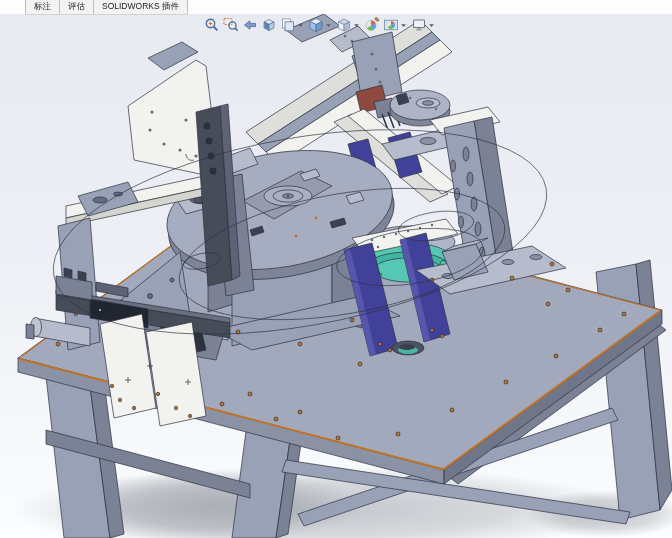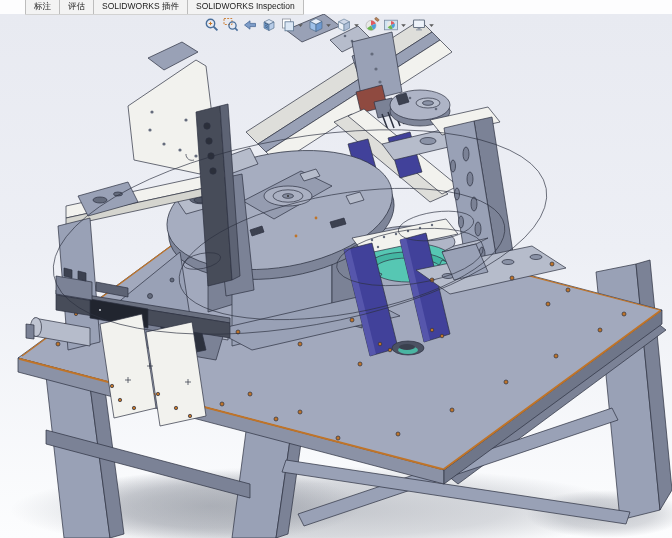--- a/index.html
+++ b/index.html
@@ -39,21 +39,20 @@
   .holedot{fill:#646b7c;}
   .plus{stroke:#9aa0ad;stroke-width:1;fill:none;}
 </style>
 </head>
 <body>
 
 <div id="tab-strip">
     <div class="ribbon-tab">标注</div>
     <div class="ribbon-tab">评估</div>
     <div class="ribbon-tab">SOLIDWORKS 插件</div>
-    <div class="ribbon-tab">SOLIDWORKS Inspection</div>
   </div>
 
 <div id="hud">
     <button class="hud-btn">
       <svg width="16" height="16" viewBox="0 0 16 16">
         <circle cx="6.5" cy="6.5" r="4.2" fill="none" stroke="#4a6f9b" stroke-width="1.4"></circle>
         <line x1="9.6" y1="9.6" x2="13.4" y2="13.4" stroke="#4a6f9b" stroke-width="1.9"></line>
         <path d="M4.8 6.5h3.4M6.5 4.8v3.4" stroke="#c9792a" stroke-width="1"></path>
       </svg>
     </button>

